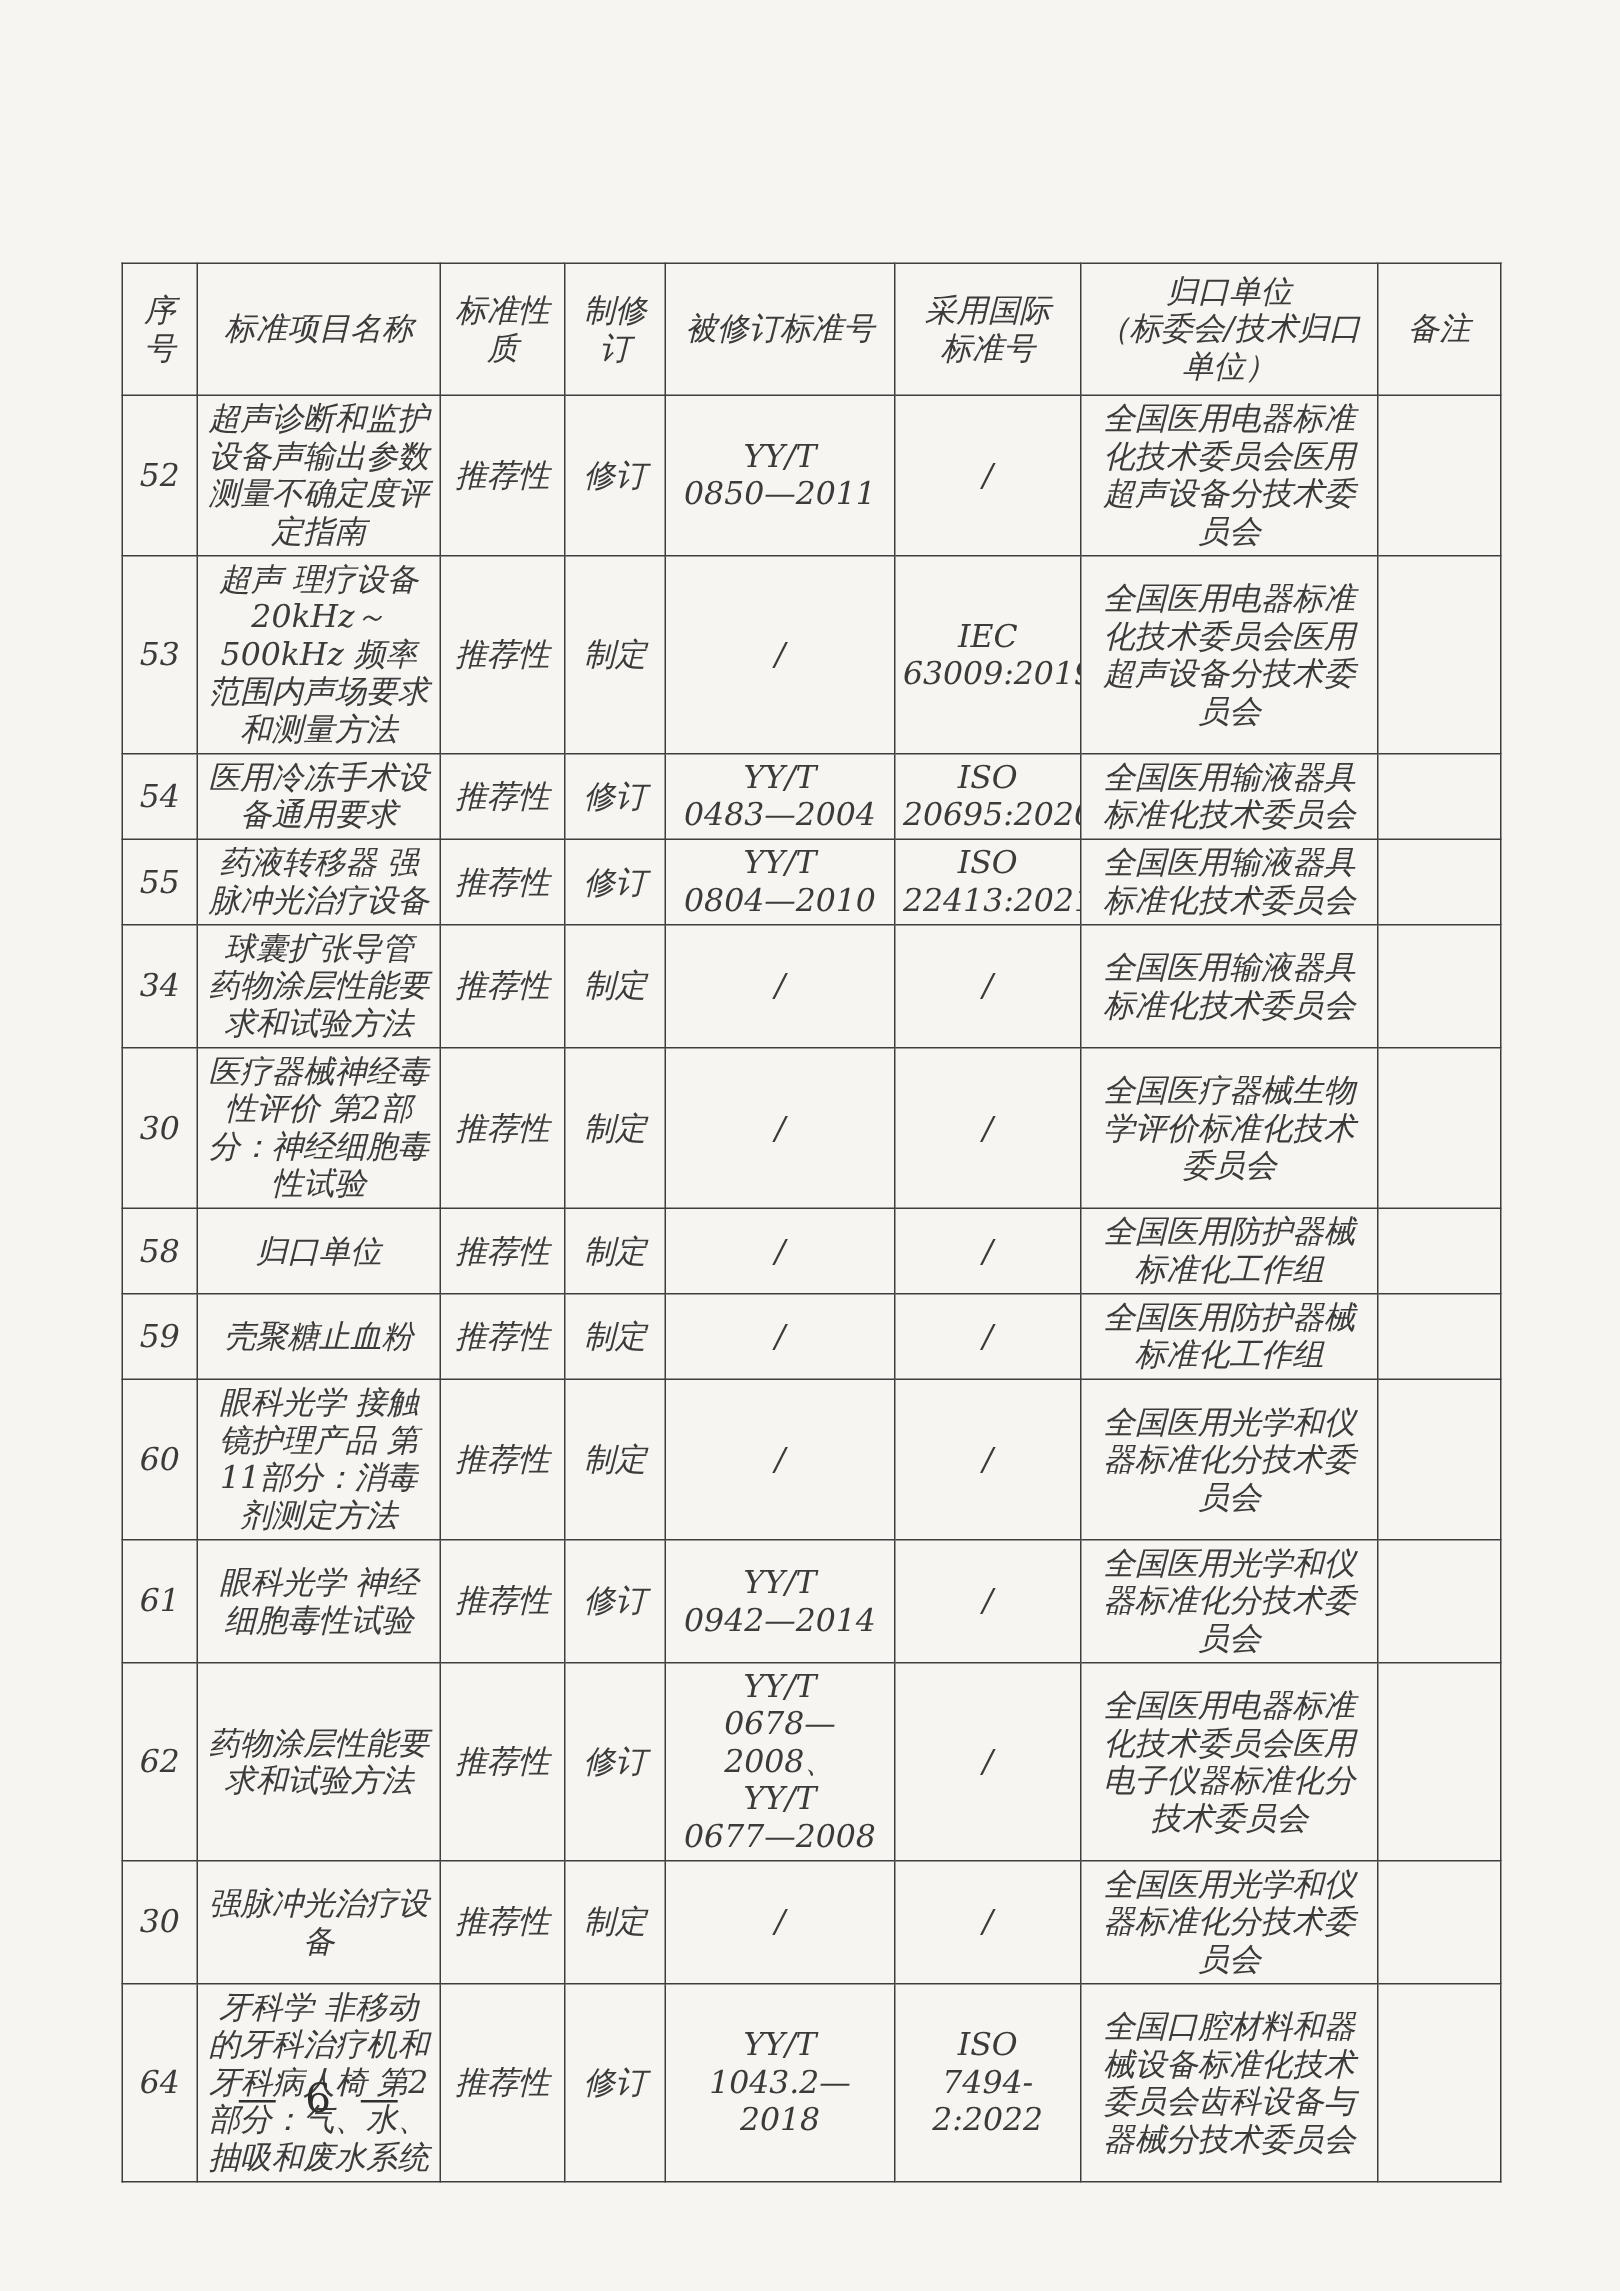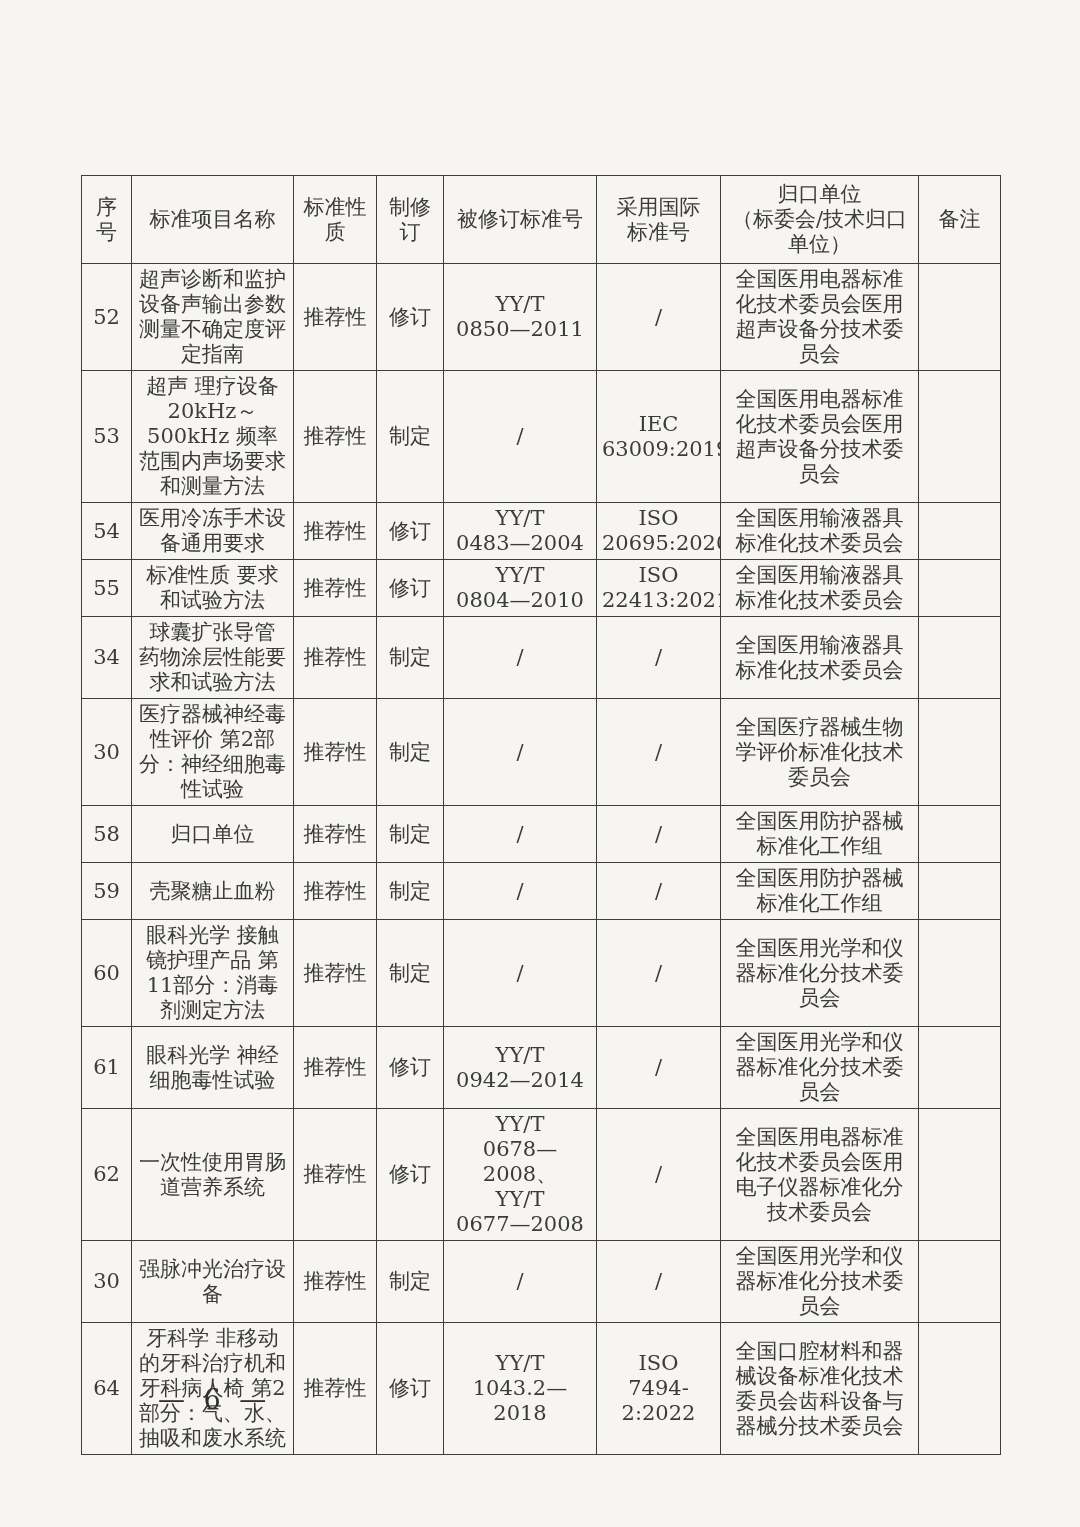--- a/index.html
+++ b/index.html
@@ -17,20 +17,21 @@
     color: #3b3b3b;
     overflow: hidden;
   }
   table.standards {
     position: absolute;
     top: 175px;
     left: 81px;
     width: 919px;
     border-collapse: collapse;
     table-layout: fixed;
+    font-style: italic;
   }
   table.standards th,
   table.standards td {
     border: 1.6px solid #3e3e3e;
     text-align: center;
     vertical-align: middle;
     font-size: 21px;
     line-height: 25px;
     font-weight: normal;
     padding: 3px 5px;
@@ -118,21 +119,21 @@
         <td>修订</td>
         <td>YY/T
 0483—2004</td>
         <td>ISO
 20695:2020</td>
         <td>全国医用输液器具标准化技术委员会</td>
         <td></td>
       </tr>
       <tr>
         <td>55</td>
-        <td>标准性质 要求和试验方法</td>
+        <td>药液转移器 强脉冲光治疗设备</td>
         <td>推荐性</td>
         <td>修订</td>
         <td>YY/T
 0804—2010</td>
         <td>ISO
 22413:2021</td>
         <td>全国医用输液器具标准化技术委员会</td>
         <td></td>
       </tr>
       <tr>
@@ -191,21 +192,21 @@
         <td>推荐性</td>
         <td>修订</td>
         <td>YY/T
 0942—2014</td>
         <td>/</td>
         <td>全国医用光学和仪器标准化分技术委员会</td>
         <td></td>
       </tr>
       <tr>
         <td>62</td>
-        <td>一次性使用胃肠道营养系统</td>
+        <td>药物涂层性能要求和试验方法</td>
         <td>推荐性</td>
         <td>修订</td>
         <td>YY/T
 0678—2008、
 YY/T
 0677—2008</td>
         <td>/</td>
         <td>全国医用电器标准化技术委员会医用电子仪器标准化分技术委员会</td>
         <td></td>
       </tr>

